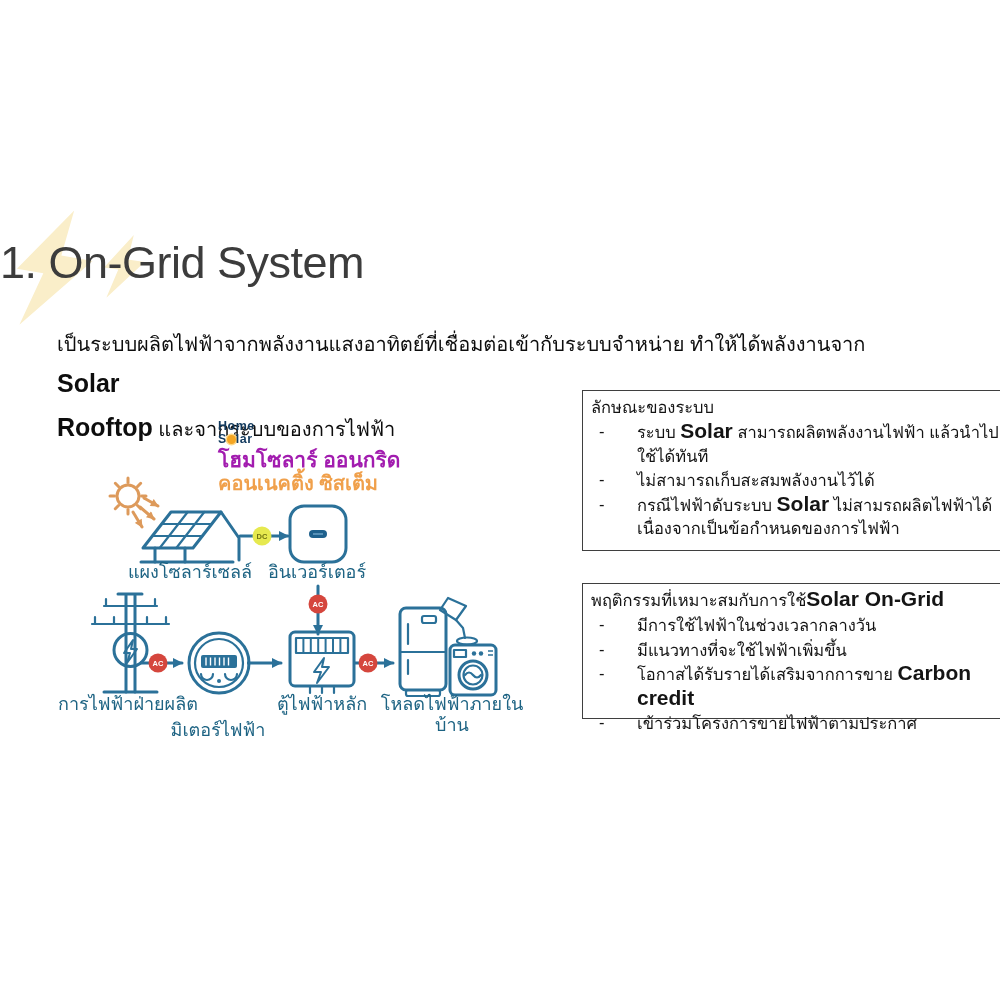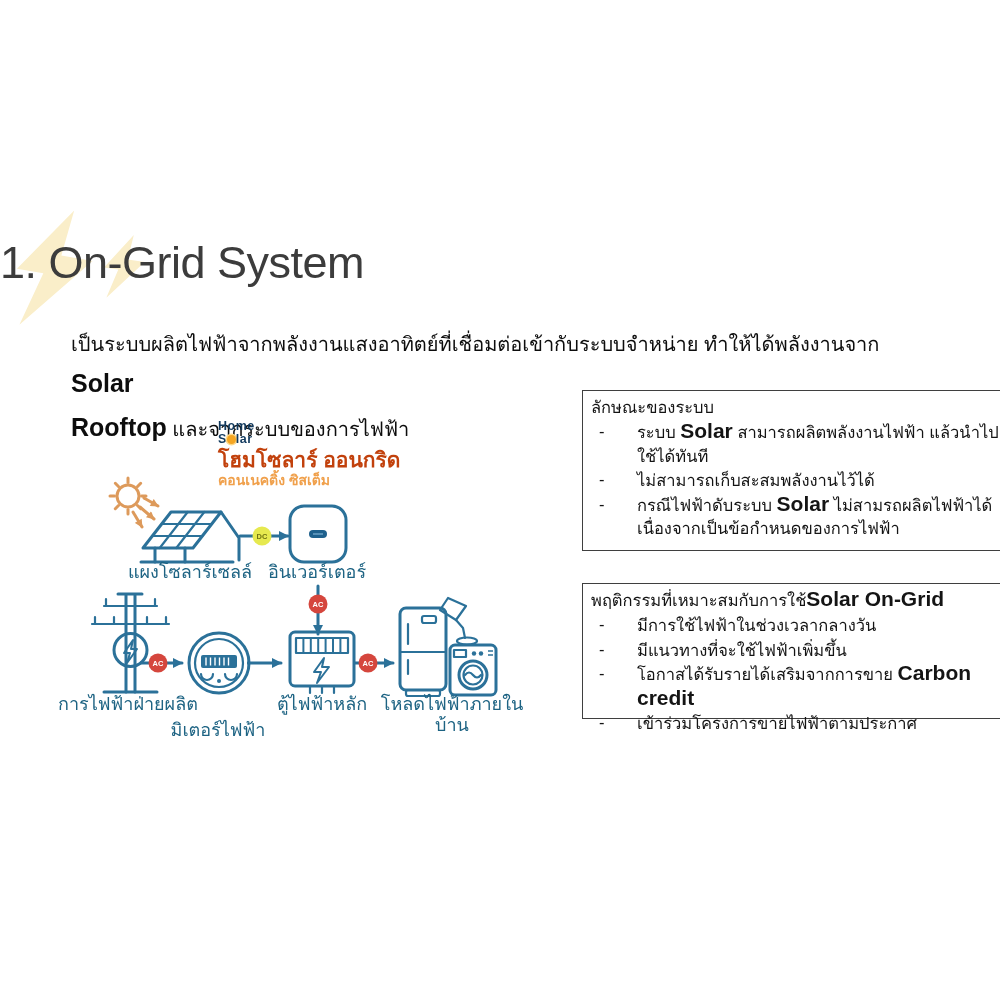--- a/index.html
+++ b/index.html
@@ -10,42 +10,42 @@
   }
   .abs{position:absolute;}
   
   .page-title{
     left:0;right:0;top:237px;text-align:left;
     font-size:45px;font-weight:400;color:#3c3c3c;letter-spacing:-0.5px;
   }
   
   .intro{
     left:57px;top:327px;width:850px;
-    font-size:20px;line-height:1.75;color:#0d0d0d;margin-left:14px;
+    font-size:20px;line-height:1.75;color:#0d0d0d;
   }
   .latin-big{font-size:25px;font-weight:600;}
   
   .dg-label{
     position:absolute;text-align:center;
     font-size:18px;color:#1d6383;font-weight:500;line-height:1.15;
   }
   svg{display:block;}
   .stroke{stroke:#2b7199;stroke-width:3;fill:none;stroke-linecap:round;stroke-linejoin:round;}
   .stroke2{stroke:#2b7199;stroke-width:2.2;fill:none;stroke-linecap:round;stroke-linejoin:round;}
   .badge-txt{font-size:7.5px;font-weight:bold;font-family:"Liberation Sans",sans-serif;text-anchor:middle;}
   
   .logo{left:218px;top:420px;width:185px;line-height:1.05;}
   .logo-mini{font-size:12.5px;font-weight:bold;color:#123a5e;letter-spacing:0.5px;}
   .sun-dot{
     display:inline-block;width:9px;height:9px;border-radius:50%;
     background:#f5a623;vertical-align:-1px;
     box-shadow:0 0 0 1.5px #ffd98a;
   }
-  .logo-name{font-size:21px;font-weight:bold;color:#c2410c;margin-top:3px;}
-  .logo-tag{font-size:14px;font-weight:bold;color:#f0a04b;margin-top:2px;}
+  .logo-name{font-size:21px;font-weight:bold;color:#a21caf;margin-top:3px;}
+  .logo-tag{font-size:20px;font-weight:bold;color:#f0a04b;margin-top:2px;}
   
   .note-box{
     position:absolute;left:582px;width:452px;box-sizing:border-box;
     border:1.6px solid #3f3f3f;background:#fff;
     padding:4px 8px 5px 8px;font-size:16.5px;color:#141414;line-height:1.42;
   }
   .nb-title{margin:0 0 1px 0;}
   .latin-md{font-size:21px;font-weight:600;line-height:1;}
   .bullet{display:flex;}
   .dash{flex:none;width:38px;padding-left:8px;}

